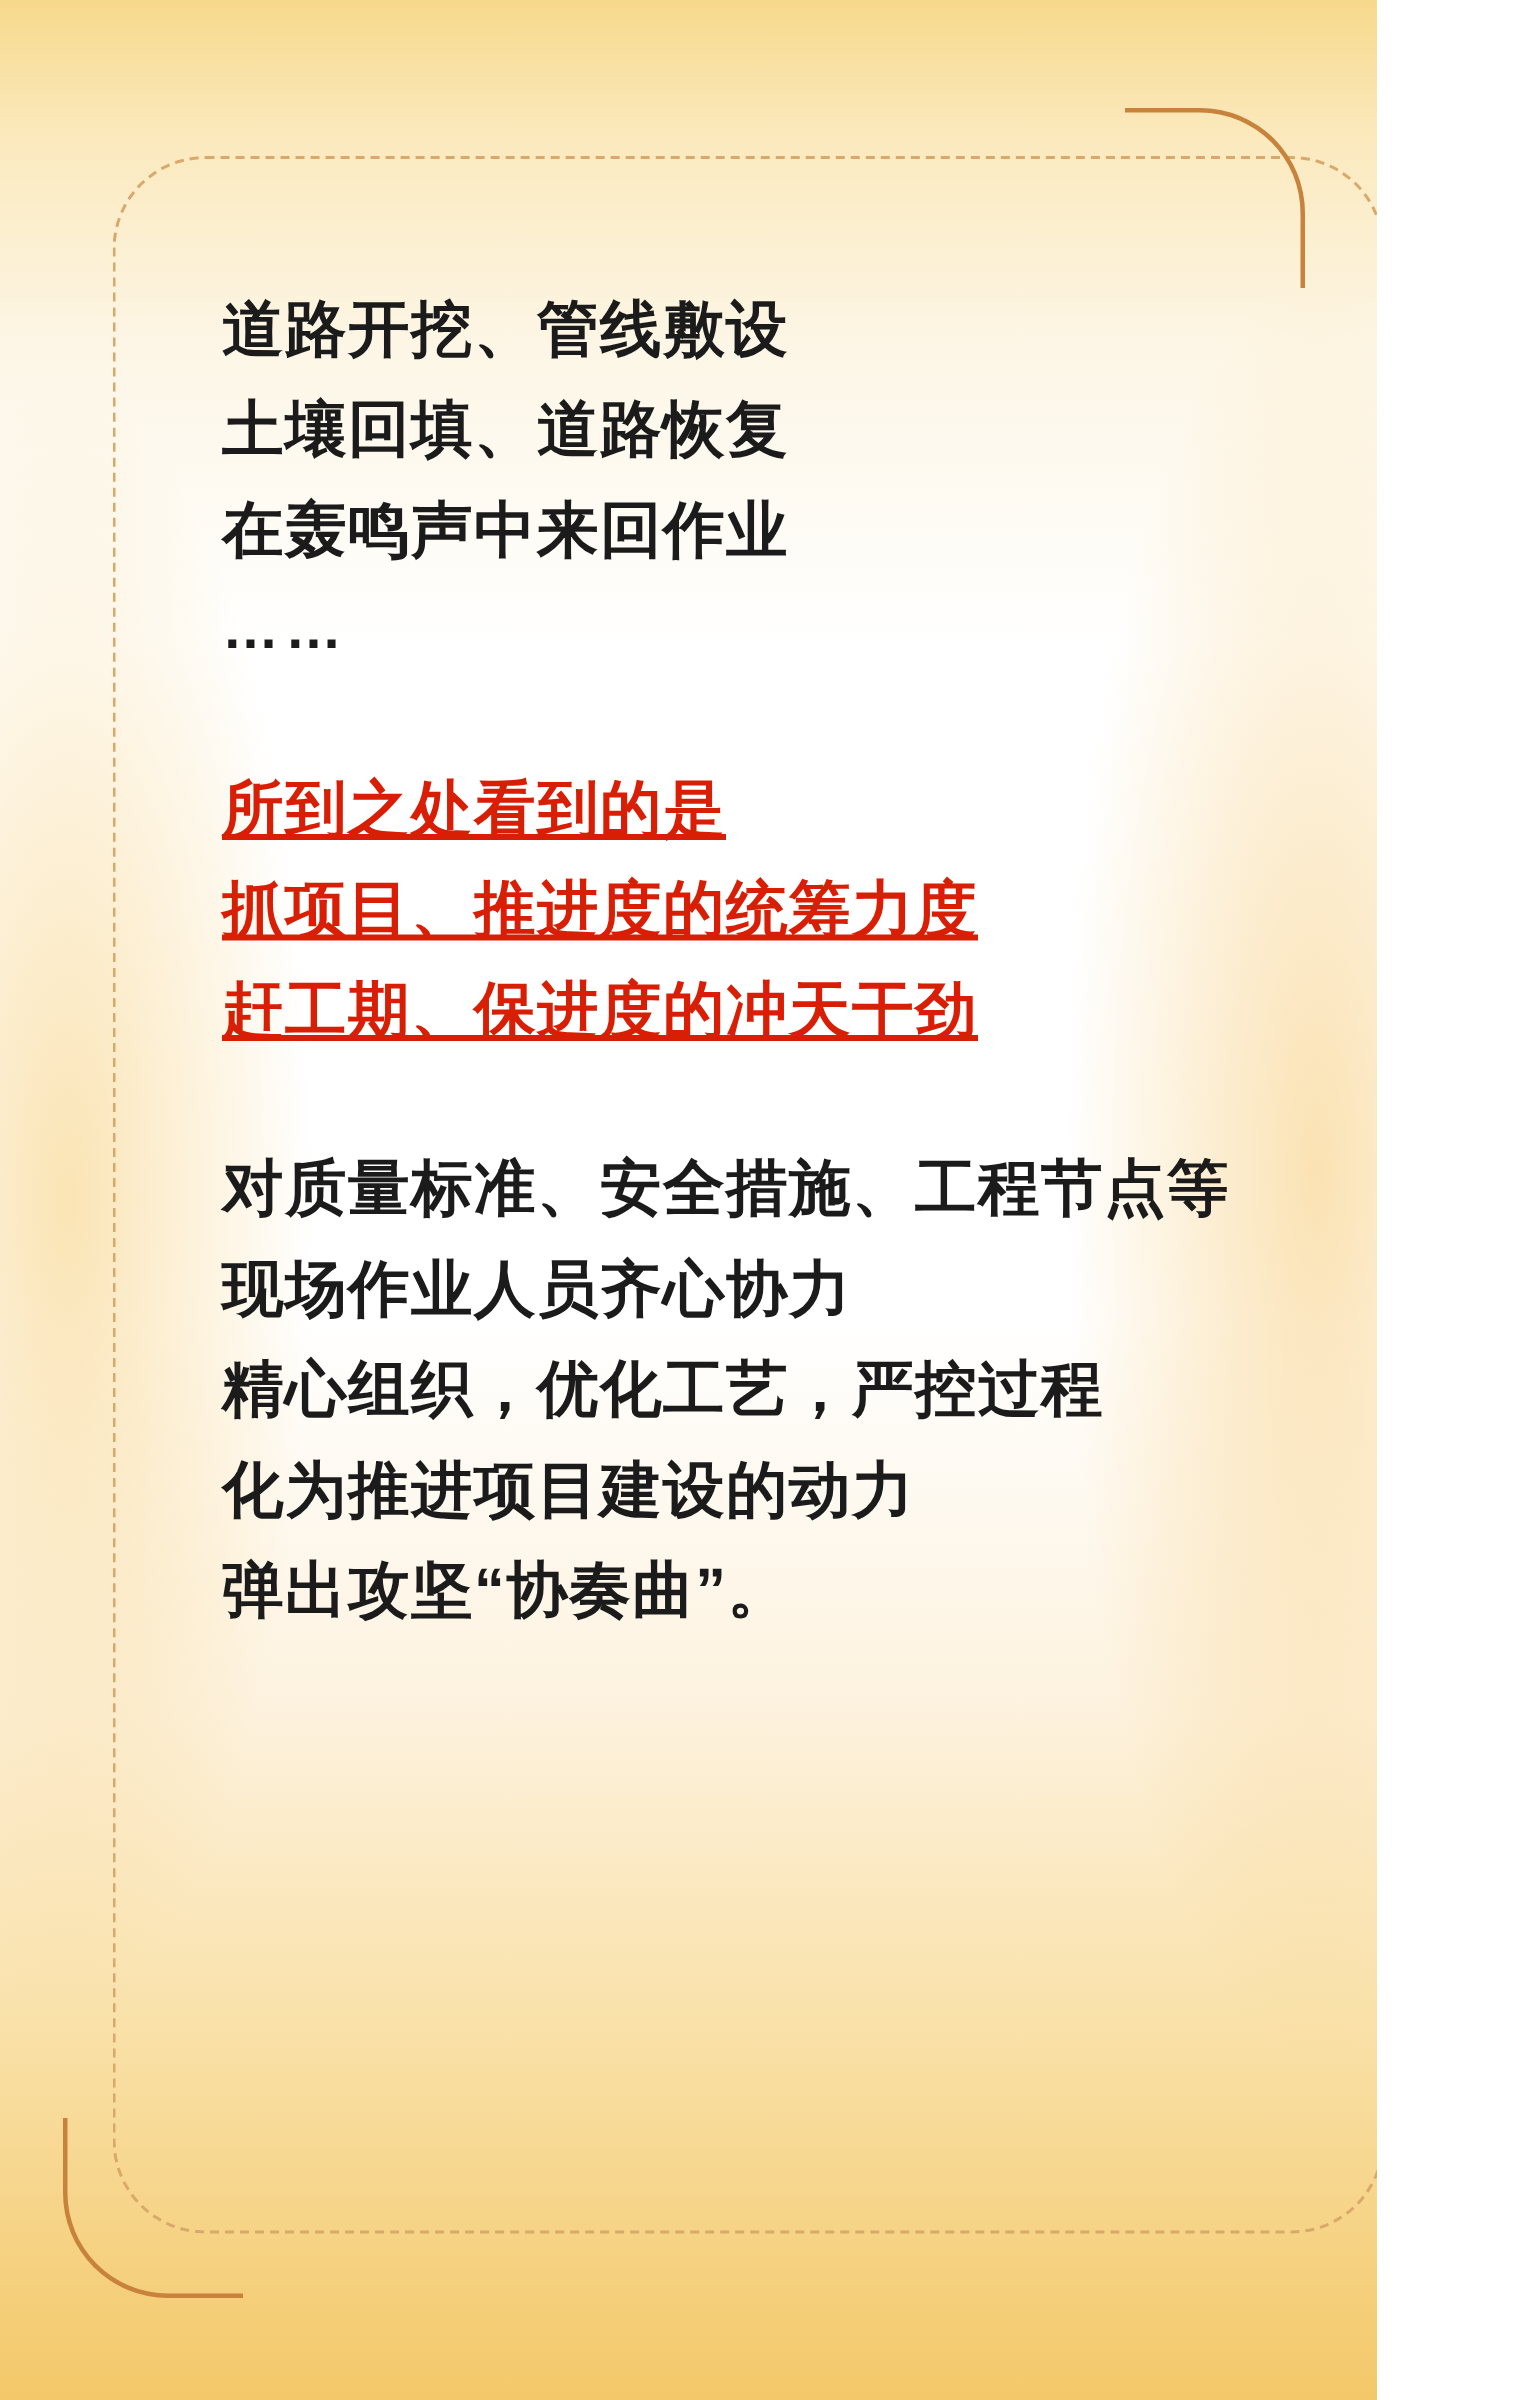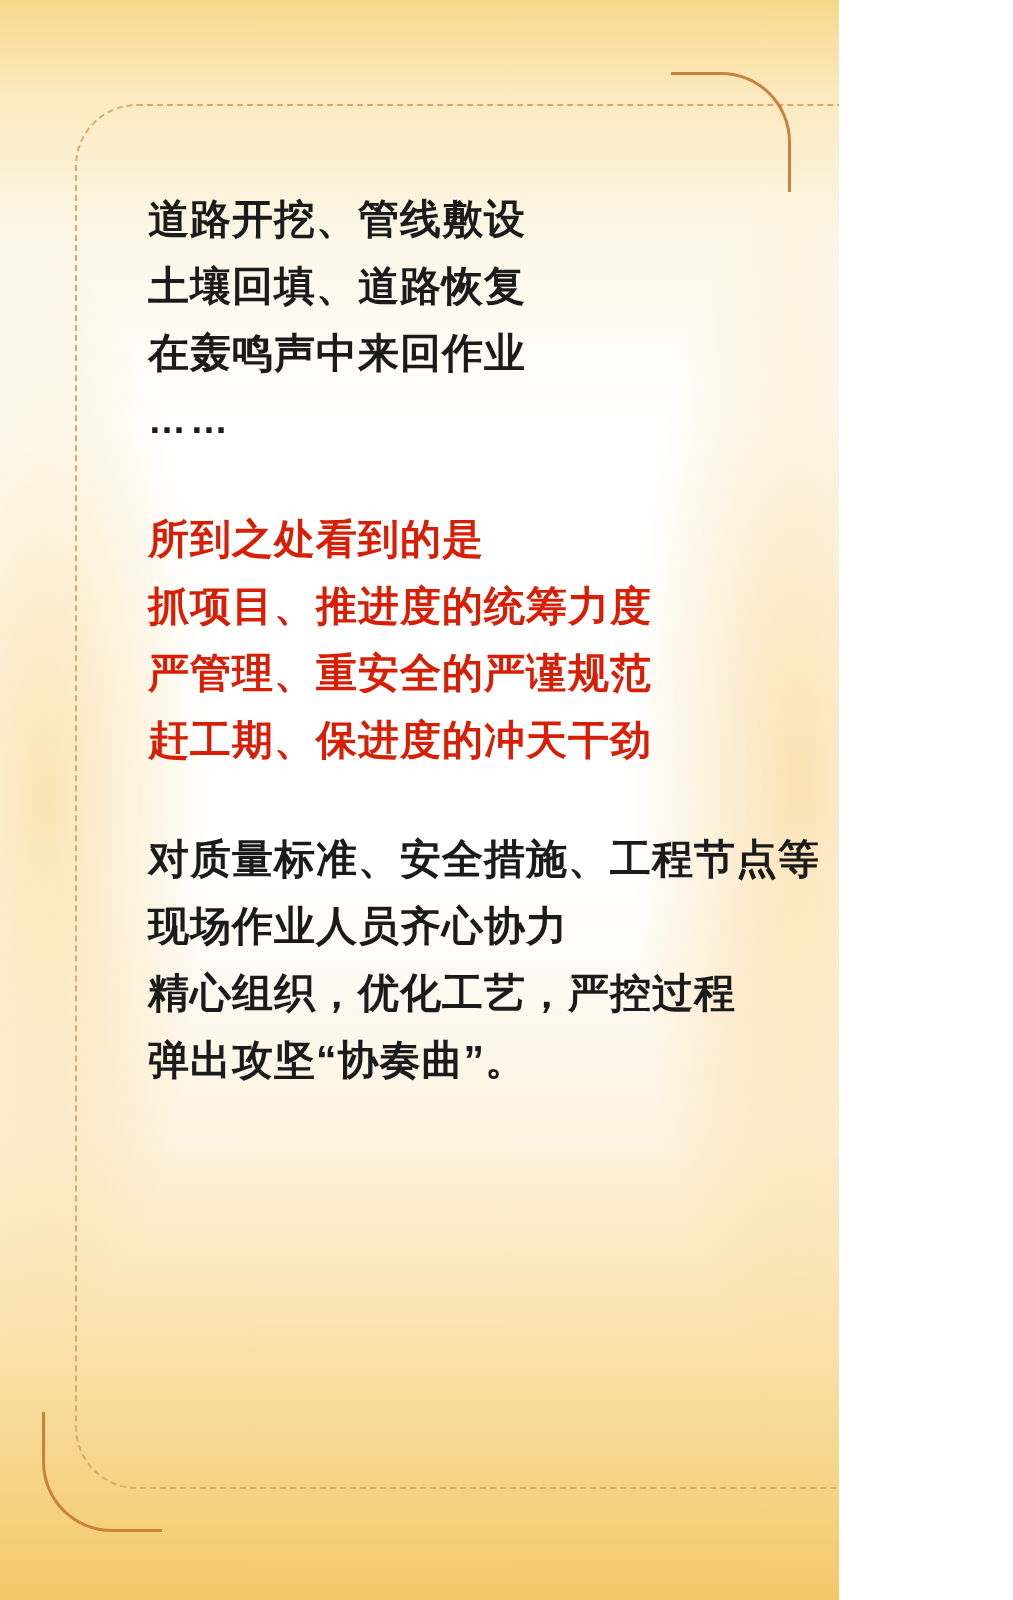--- a/index.html
+++ b/index.html
@@ -7,21 +7,21 @@
     padding: 0;
   }
   body {
     width: 1013px;
     height: 1600px;
     font-family: "Liberation Sans", sans-serif;
     overflow: hidden;
   }
   .poster {
     position: relative;
-    width: 839px;
+    width: 918px;
     height: 1600px;
     box-sizing: border-box;
     background:
       linear-gradient(to bottom,
         #f7d98c 0px,
         #fbe9bd 90px,
         #fdf6e6 230px,
         #ffffff 430px,
         #ffffff 880px,
         #fdf2de 1140px,
@@ -100,20 +100,21 @@
   .line {
     font-size: 41px;
     line-height: 67px;
     font-weight: bold;
     letter-spacing: 1px;
     white-space: pre;
     color: #1b1b1b;
   }
   .stanza.red .line {
     color: #d81f06;
+    text-decoration: underline;
   }
   .line.dots {
     letter-spacing: 4px;
     font-size: 38px;
   }
 </style>
 </head>
 <body>
 
 <div class="poster">
@@ -128,25 +129,25 @@
     <div class="stanza">
       <div class="line">道路开挖、管线敷设</div>
       <div class="line">土壤回填、道路恢复</div>
       <div class="line">在轰鸣声中来回作业</div>
       <div class="line dots">……</div>
     </div>
 
     <div class="stanza red">
       <div class="line">所到之处看到的是</div>
       <div class="line">抓项目、推进度的统筹力度</div>
-      <div class="line">严管理、重安全的严谨规范</div>
       <div class="line">赶工期、保进度的冲天干劲</div>
     </div>
 
     <div class="stanza">
       <div class="line">对质量标准、安全措施、工程节点等</div>
       <div class="line">现场作业人员齐心协力</div>
       <div class="line">精心组织，优化工艺，严控过程</div>
+      <div class="line">化为推进项目建设的动力</div>
       <div class="line">弹出攻坚“协奏曲”。</div>
     </div>
 
   </div>
 </div>
 
 </body></html>

